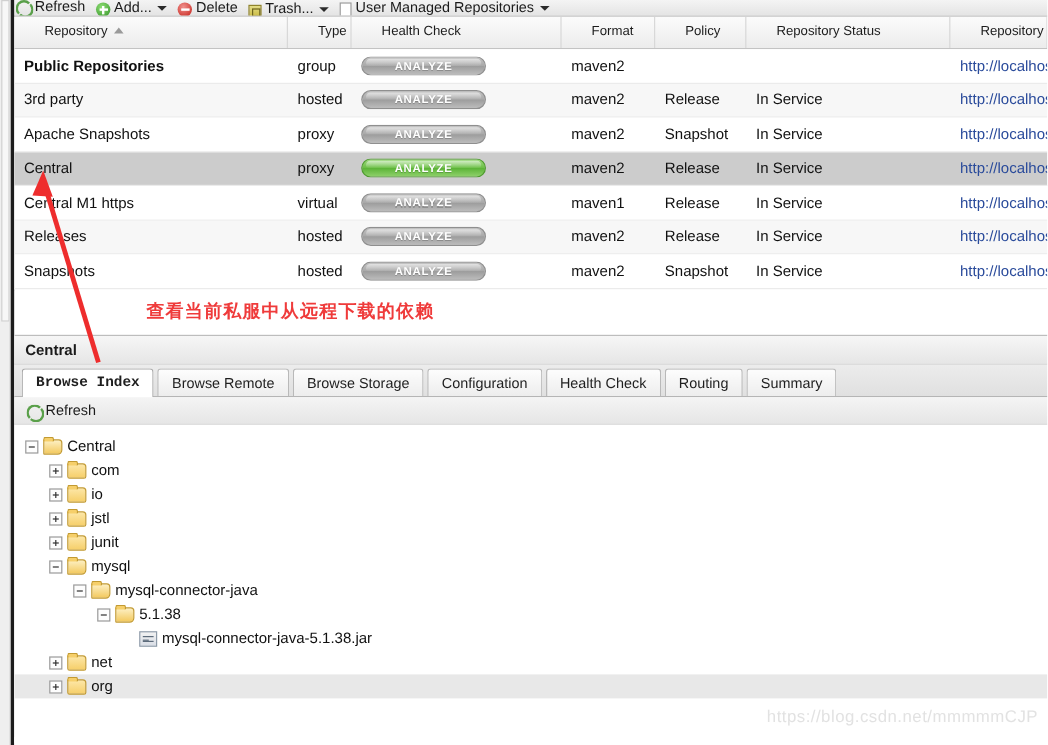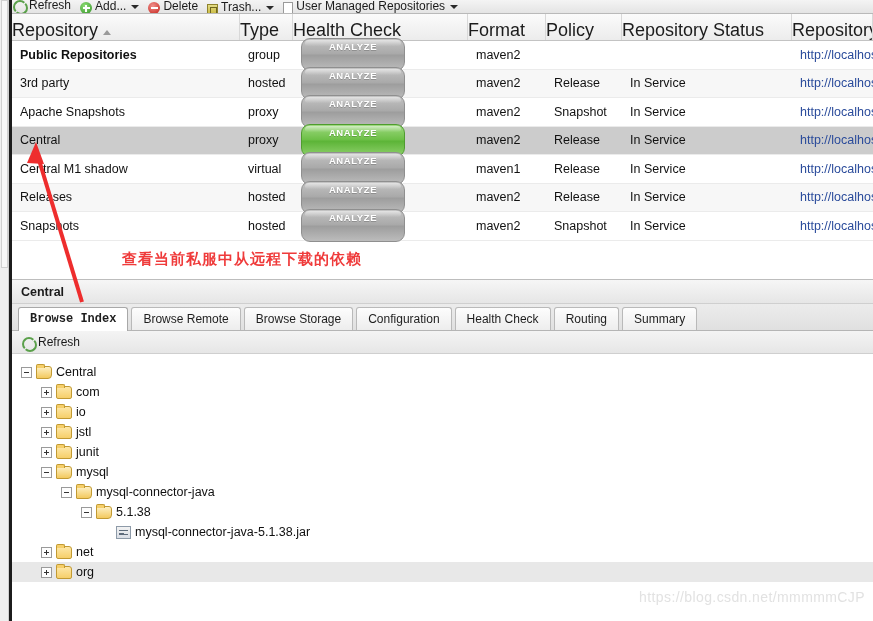--- a/index.html
+++ b/index.html
@@ -128,22 +128,22 @@
     background: #fff;
     overflow: hidden;
   }
   .grid-head {
     display: flex;
     height: 27px;
     background: linear-gradient(to bottom, #fbfbfb 0%, #ececec 100%);
     border-bottom: 1px solid #c3c3c3;
   }
   .grid-head .cell {
-    padding: 6px 8px 0 0;
-    font-size: 18px;
+    padding: 6px 8px 0 25px;
+    font-size: 11px;
     color: #1c1c1c;
     border-right: 1px solid #d8d8d8;
     overflow: hidden;
     white-space: nowrap;
   }
   .sort-arrow {
     display: inline-block;
     width: 0; height: 0;
     border-left: 4px solid transparent;
     border-right: 4px solid transparent;
@@ -173,21 +173,21 @@
   .c-name   { width: 228px; flex: 0 0 228px; }
   .c-type   { width: 53px;  flex: 0 0 53px; }
   .c-health { width: 175px; flex: 0 0 175px; }
   .c-format { width: 78px;  flex: 0 0 78px; }
   .c-policy { width: 76px;  flex: 0 0 76px; }
   .c-status { width: 170px; flex: 0 0 170px; }
   .c-path   { width: 100px; flex: 1 1 auto; }
 
   .pill {
     display: inline-block;
-    width: 104px; height: 33px;
+    width: 104px; height: 16px;
     line-height: 15px;
     text-align: center;
     font-size: 9.5px;
     font-weight: bold;
     letter-spacing: 0.6px;
     color: #ffffff;
     border-radius: 9px;
     background: linear-gradient(to bottom, #c3c3c3 0%, #a9a9a9 48%, #9d9d9d 52%, #bcbcbc 100%);
     border: 1px solid #8f8f8f;
     text-shadow: 0 1px 0 rgba(0,0,0,0.18);
@@ -447,21 +447,21 @@
         <div class="grid-row selected">
           <div class="cell c-name">Central</div>
           <div class="cell c-type">proxy</div>
           <div class="cell c-health"><span class="pill green"><span>ANALYZE</span></span></div>
           <div class="cell c-format">maven2</div>
           <div class="cell c-policy">Release</div>
           <div class="cell c-status">In Service</div>
           <div class="cell c-path link">http://localhos</div>
         </div>
         <div class="grid-row">
-          <div class="cell c-name">Central M1 shadow</div>
+          <div class="cell c-name">Central M1 https</div>
           <div class="cell c-type">virtual</div>
           <div class="cell c-health"><span class="pill"><span>ANALYZE</span></span></div>
           <div class="cell c-format">maven1</div>
           <div class="cell c-policy">Release</div>
           <div class="cell c-status">In Service</div>
           <div class="cell c-path link">http://localhos</div>
         </div>
         <div class="grid-row alt">
           <div class="cell c-name">Releases</div>
           <div class="cell c-type">hosted</div>

